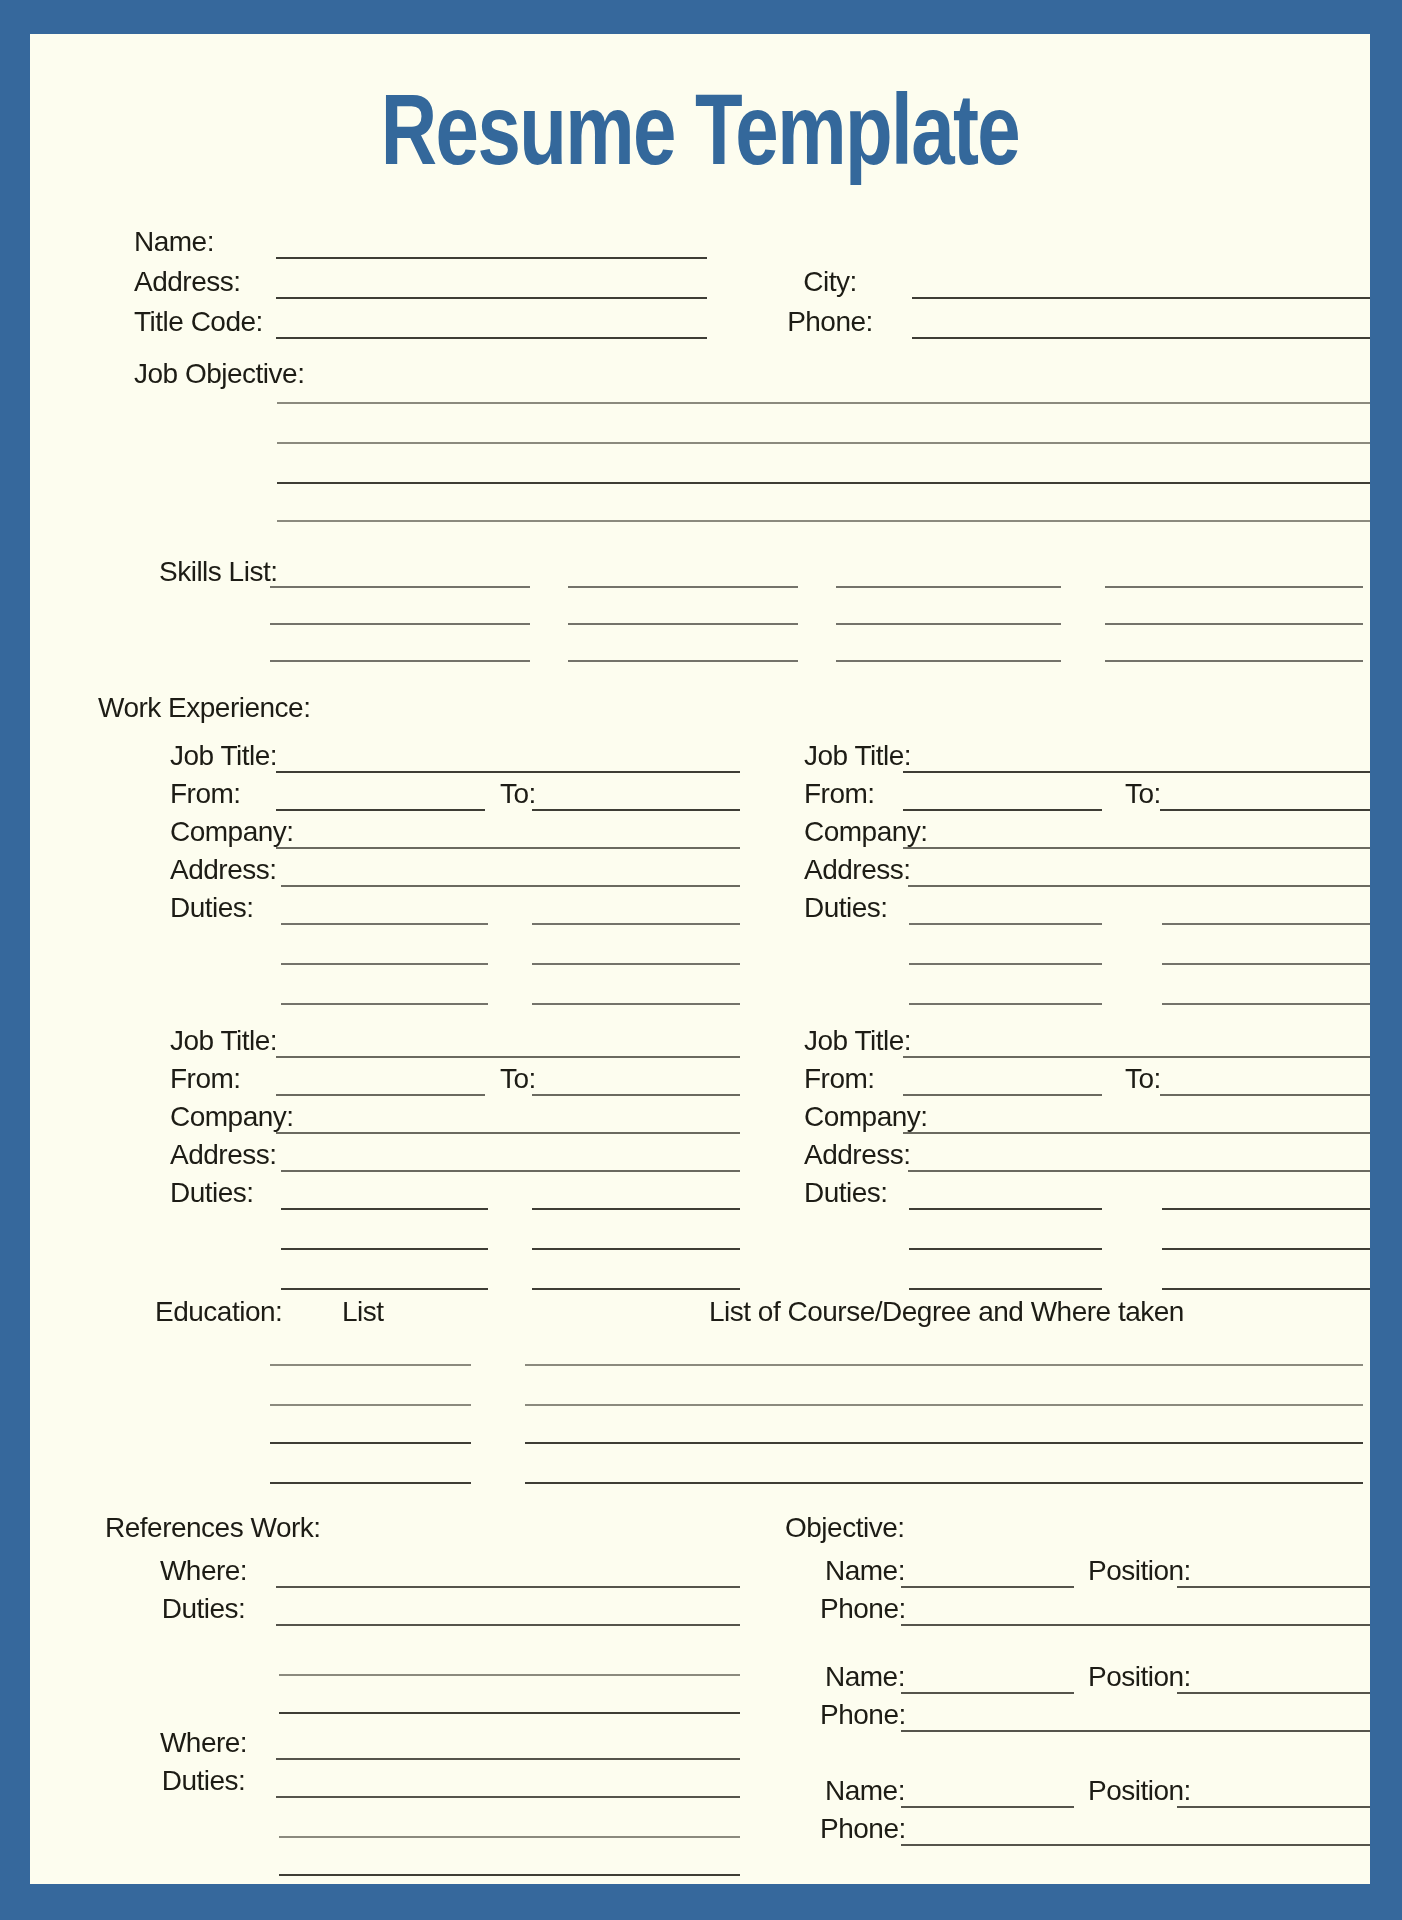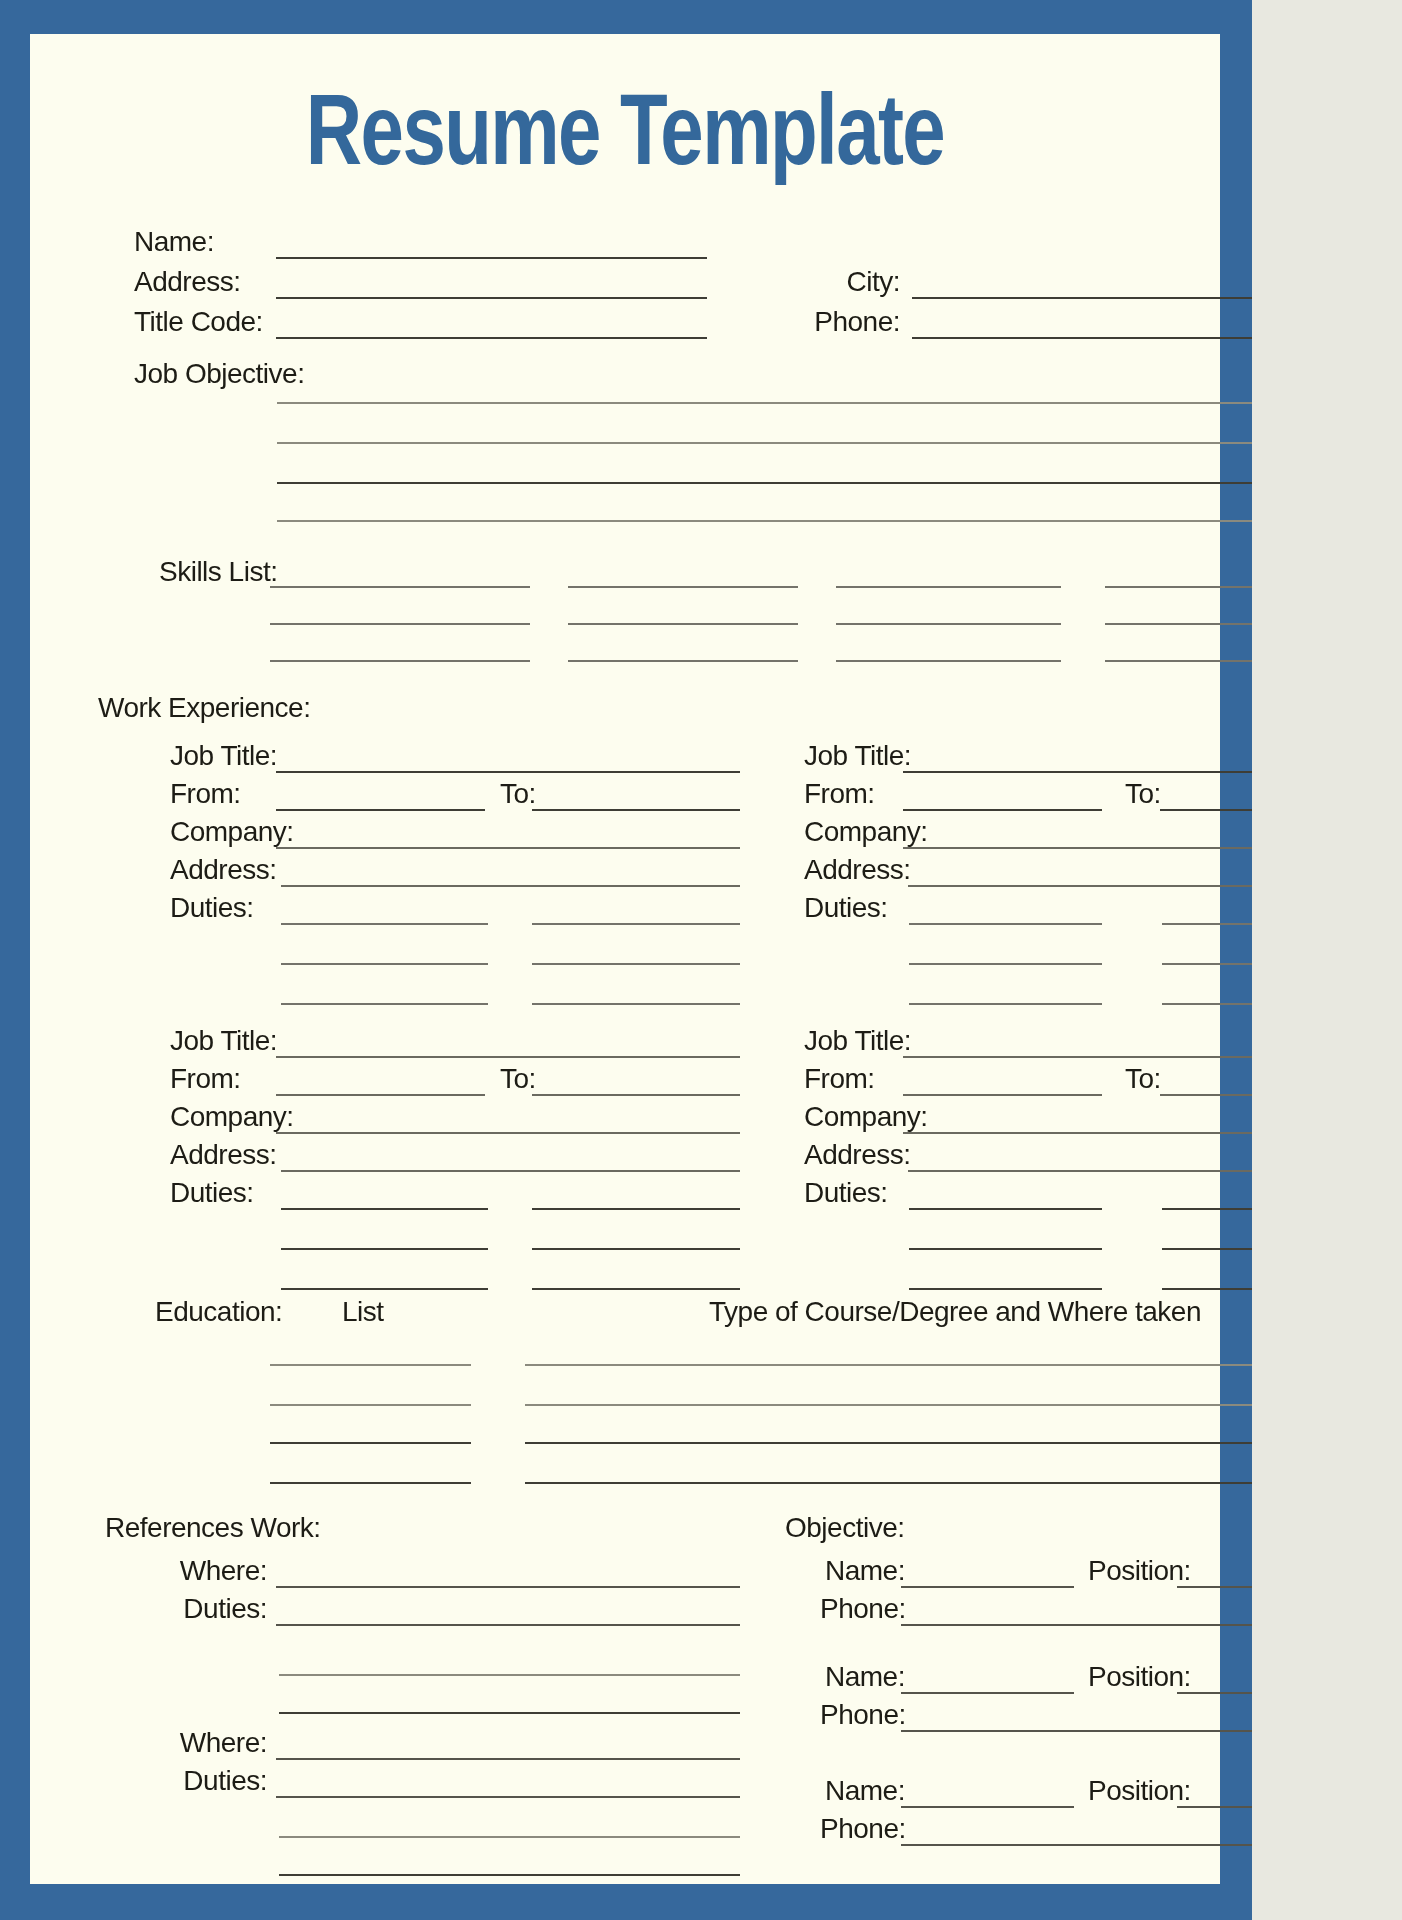--- a/index.html
+++ b/index.html
@@ -8,40 +8,40 @@
     --paper:#FDFDEF;
     --ink:#1d1c15;
     --ln-dark:#3e3d35;
     --ln-mid:#6b6a60;
     --ln-soft:#74736a;
     --ln-light:#8b8a7e;
     --ln-vol:#55544b;
   }
   html,body{margin:0;padding:0;background:#e8e8e0;}
   #page{
-    position:relative;width:1252px;height:1920px;
+    position:relative;width:1402px;height:1920px;
     background:var(--border);
     font-family:"Liberation Sans","DejaVu Sans",sans-serif;
     overflow:hidden;
   }
   #paper{
     position:absolute;left:30px;top:34px;right:32px;bottom:36px;
     background:var(--paper);
   }
   .title{
     position:absolute;top:45px;left:0;right:0;text-align:center;
     font-size:100px;line-height:1;font-weight:700;color:var(--accent);
     letter-spacing:-2px;transform:scaleX(0.78);transform-origin:center;
     white-space:nowrap;
   }
   .lbl,.lblr,.hdr{
     position:absolute;font-size:28px;line-height:32px;color:var(--ink);
     letter-spacing:-0.5px;white-space:nowrap;font-weight:400;
   }
-  .lblr{text-align:right;}
+  .lblr{text-align:center;}
   .ln{position:absolute;height:0;border-top:2px solid var(--ln-mid);}
   .ln.dark{border-top-color:var(--ln-dark);}
   .ln.soft{border-top-color:var(--ln-soft);}
   .ln.light{border-top-color:var(--ln-light);}
   .ln.vol{border-top-color:var(--ln-vol);}
 </style>
 </head>
 <body>
 
 <div id="page">
@@ -153,21 +153,21 @@
     <div class="lbl" style="left:774px;top:1143px">Duties:</div>
     <div class="ln dark" style="left:879px;top:1174px;width:193px"></div>
     <div class="ln dark" style="left:1132px;top:1174px;width:208px"></div>
     <div class="ln dark" style="left:879px;top:1214px;width:193px"></div>
     <div class="ln dark" style="left:1132px;top:1214px;width:208px"></div>
     <div class="ln dark" style="left:879px;top:1254px;width:193px"></div>
     <div class="ln dark" style="left:1132px;top:1254px;width:208px"></div>
 
     <div class="lbl" style="left:125px;top:1262px">Education:</div>
     <div class="lbl" style="left:312px;top:1262px">List</div>
-    <div class="lbl" style="left:679px;top:1262px">Type of Course/Degree and Where taken</div>
+    <div class="lbl" style="left:679px;top:1262px">List of Course/Degree and Where taken</div>
     <div class="ln light" style="left:240px;top:1330px;width:201px"></div>
     <div class="ln light" style="left:495px;top:1330px;width:838px"></div>
     <div class="ln light" style="left:240px;top:1370px;width:201px"></div>
     <div class="ln light" style="left:495px;top:1370px;width:838px"></div>
     <div class="ln dark" style="left:240px;top:1408px;width:201px"></div>
     <div class="ln dark" style="left:495px;top:1408px;width:838px"></div>
     <div class="ln dark" style="left:240px;top:1448px;width:201px"></div>
     <div class="ln dark" style="left:495px;top:1448px;width:838px"></div>
 
     <div class="hdr" style="left:75px;top:1478px">References Work:</div>

